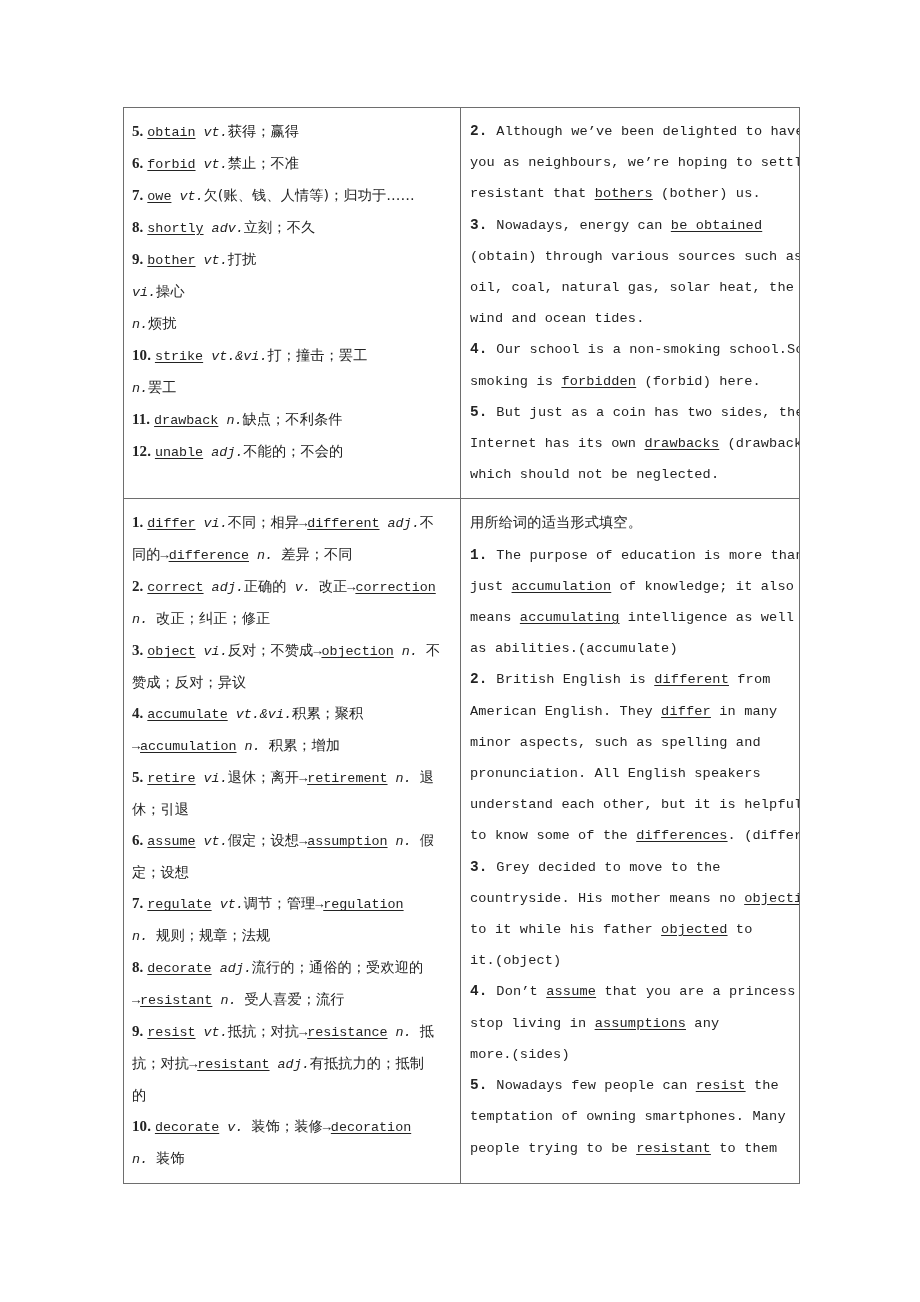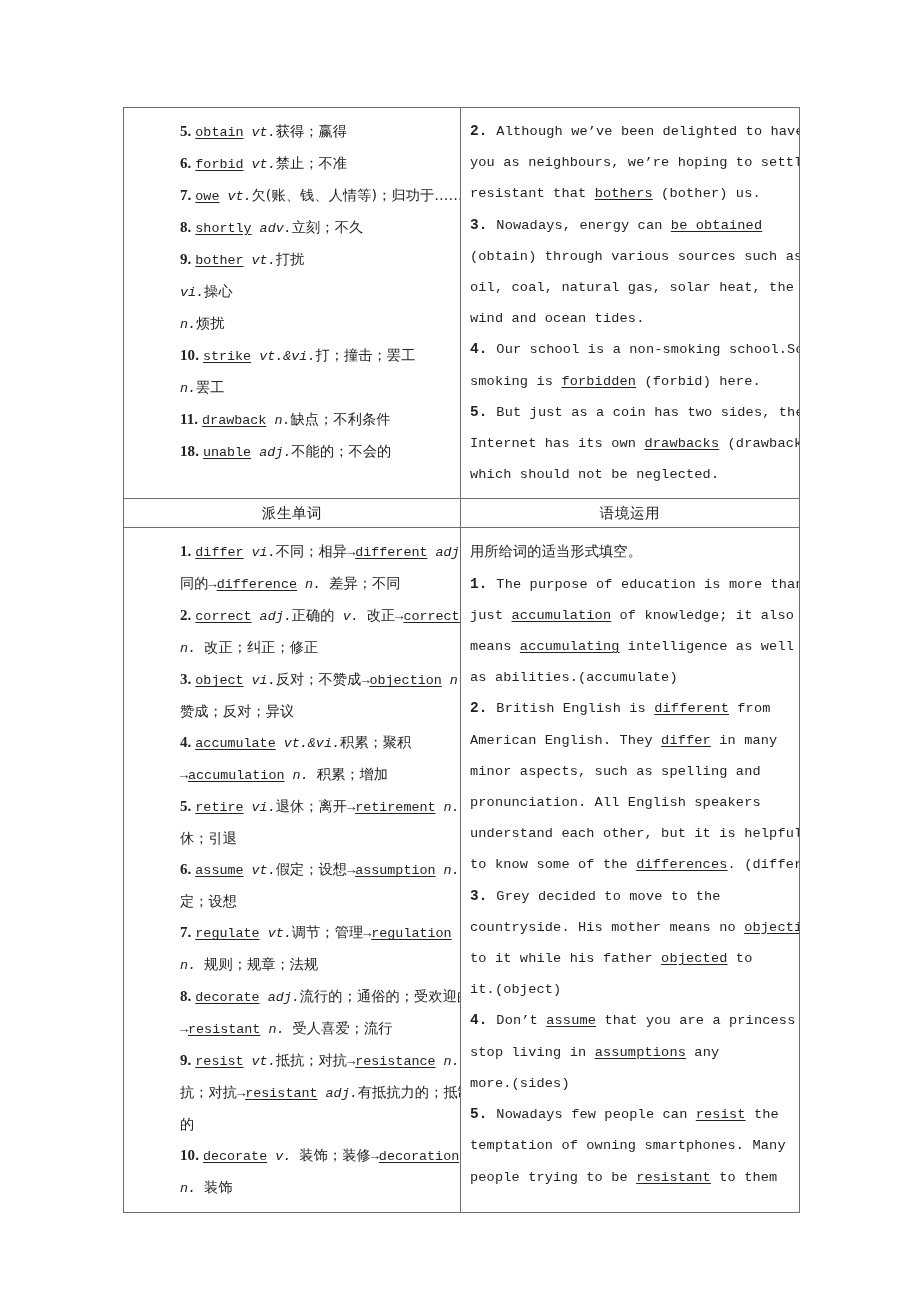--- a/index.html
+++ b/index.html
@@ -29,21 +29,20 @@
     border: 1px solid #6e6e6e;
     vertical-align: top;
     padding: 0;
     overflow: hidden;
   }
   .col-left  { width: 336px; }
   .col-right { width: 338px; }
 
   .cell-pad {
     padding: 8px 4px 8px 8px;
-    margin-left: 48px;
   }
   .cell-pad-r {
     padding: 8px 4px 8px 9px;
   }
 
   
   .section-head {
     text-align: center;
     font-family: "DejaVu Sans", "Liberation Sans", sans-serif;
     font-size: 14.5px;
@@ -108,49 +107,41 @@
             <div class="line"><span class="num">5. </span><span class="eng u">obtain</span><span class="eng"> </span><span class="eng it">vt.</span><span class="cn">获得；赢得</span></div>
             <div class="line"><span class="num">6. </span><span class="eng u">forbid</span><span class="eng"> </span><span class="eng it">vt.</span><span class="cn">禁止；不准</span></div>
             <div class="line"><span class="num">7. </span><span class="eng u">owe</span><span class="eng"> </span><span class="eng it">vt.</span><span class="cn">欠(账、钱、人情等)；归功于……</span></div>
             <div class="line"><span class="num">8. </span><span class="eng u">shortly</span><span class="eng"> </span><span class="eng it">adv.</span><span class="cn">立刻；不久</span></div>
             <div class="line"><span class="num">9. </span><span class="eng u">bother</span><span class="eng"> </span><span class="eng it">vt.</span><span class="cn">打扰</span></div>
             <div class="line"><span class="eng it">vi.</span><span class="cn">操心</span></div>
             <div class="line"><span class="eng it">n.</span><span class="cn">烦扰</span></div>
             <div class="line"><span class="num">10. </span><span class="eng u">strike</span><span class="eng"> </span><span class="eng it">vt.&amp;vi.</span><span class="cn">打；撞击；罢工</span></div>
             <div class="line"><span class="eng it">n.</span><span class="cn">罢工</span></div>
             <div class="line"><span class="num">11. </span><span class="eng u">drawback</span><span class="eng"> </span><span class="eng it">n.</span><span class="cn">缺点；不利条件</span></div>
-            <div class="line"><span class="num">18. </span><span class="eng u">unable</span><span class="eng"> </span><span class="eng it">adj.</span><span class="cn">不能的；不会的</span></div>
+            <div class="line"><span class="num">12. </span><span class="eng u">unable</span><span class="eng"> </span><span class="eng it">adj.</span><span class="cn">不能的；不会的</span></div>
           </div>
       </td>
       <td class="col-right ctx">
         <div class="cell-pad-r" id="sentence-practice-body">
             <div class="line"><span class="num">2. </span><span class="eng">Although we’ve been delighted to have</span></div>
             <div class="line"><span class="eng">you as neighbours, we’re hoping to settle</span></div>
             <div class="line"><span class="eng">resistant that </span><span class="eng u">bothers</span><span class="eng"> (bother) us.</span></div>
             <div class="line"><span class="num">3. </span><span class="eng">Nowadays, energy can </span><span class="eng u">be obtained</span></div>
             <div class="line"><span class="eng">(obtain) through various sources such as</span></div>
             <div class="line"><span class="eng">oil, coal, natural gas, solar heat, the</span></div>
             <div class="line"><span class="eng">wind and ocean tides.</span></div>
             <div class="line"><span class="num">4. </span><span class="eng">Our school is a non-smoking school.So</span></div>
             <div class="line"><span class="eng">smoking is </span><span class="eng u">forbidden</span><span class="eng"> (forbid) here.</span></div>
             <div class="line"><span class="num">5. </span><span class="eng">But just as a coin has two sides, the</span></div>
             <div class="line"><span class="eng">Internet has its own </span><span class="eng u">drawbacks</span><span class="eng"> (drawback)</span></div>
             <div class="line"><span class="eng">which should not be neglected.</span></div>
           </div>
       </td>
     </tr>
 
-    <tr>
-      <td class="col-left">
-        <div class="section-head">派生单词</div>
-      </td>
-      <td class="col-right">
-        <div class="section-head">语境运用</div>
-      </td>
-    </tr>
 
     <tr>
       <td class="col-left">
         <div class="cell-pad drv" id="derived-words-body">
             <div class="line"><span class="num">1. </span><span class="eng u">differ</span><span class="eng it"> vi.</span><span class="cn">不同；相异</span><span class="eng">→</span><span class="eng u">different</span><span class="eng it"> adj.</span><span class="cn">不</span></div>
             <div class="line"><span class="cn">同的</span><span class="eng">→</span><span class="eng u">difference</span><span class="eng it"> n. </span><span class="cn">差异；不同</span></div>
             <div class="line"><span class="num">2. </span><span class="eng u">correct</span><span class="eng it"> adj.</span><span class="cn">正确的</span><span class="eng it"> v. </span><span class="cn">改正</span><span class="eng">→</span><span class="eng u">correction</span></div>
             <div class="line"><span class="eng it">n. </span><span class="cn">改正；纠正；修正</span></div>
             <div class="line"><span class="num">3. </span><span class="eng u">object</span><span class="eng it"> vi.</span><span class="cn">反对；不赞成</span><span class="eng">→</span><span class="eng u">objection</span><span class="eng it"> n. </span><span class="cn">不</span></div>
             <div class="line"><span class="cn">赞成；反对；异议</span></div>

